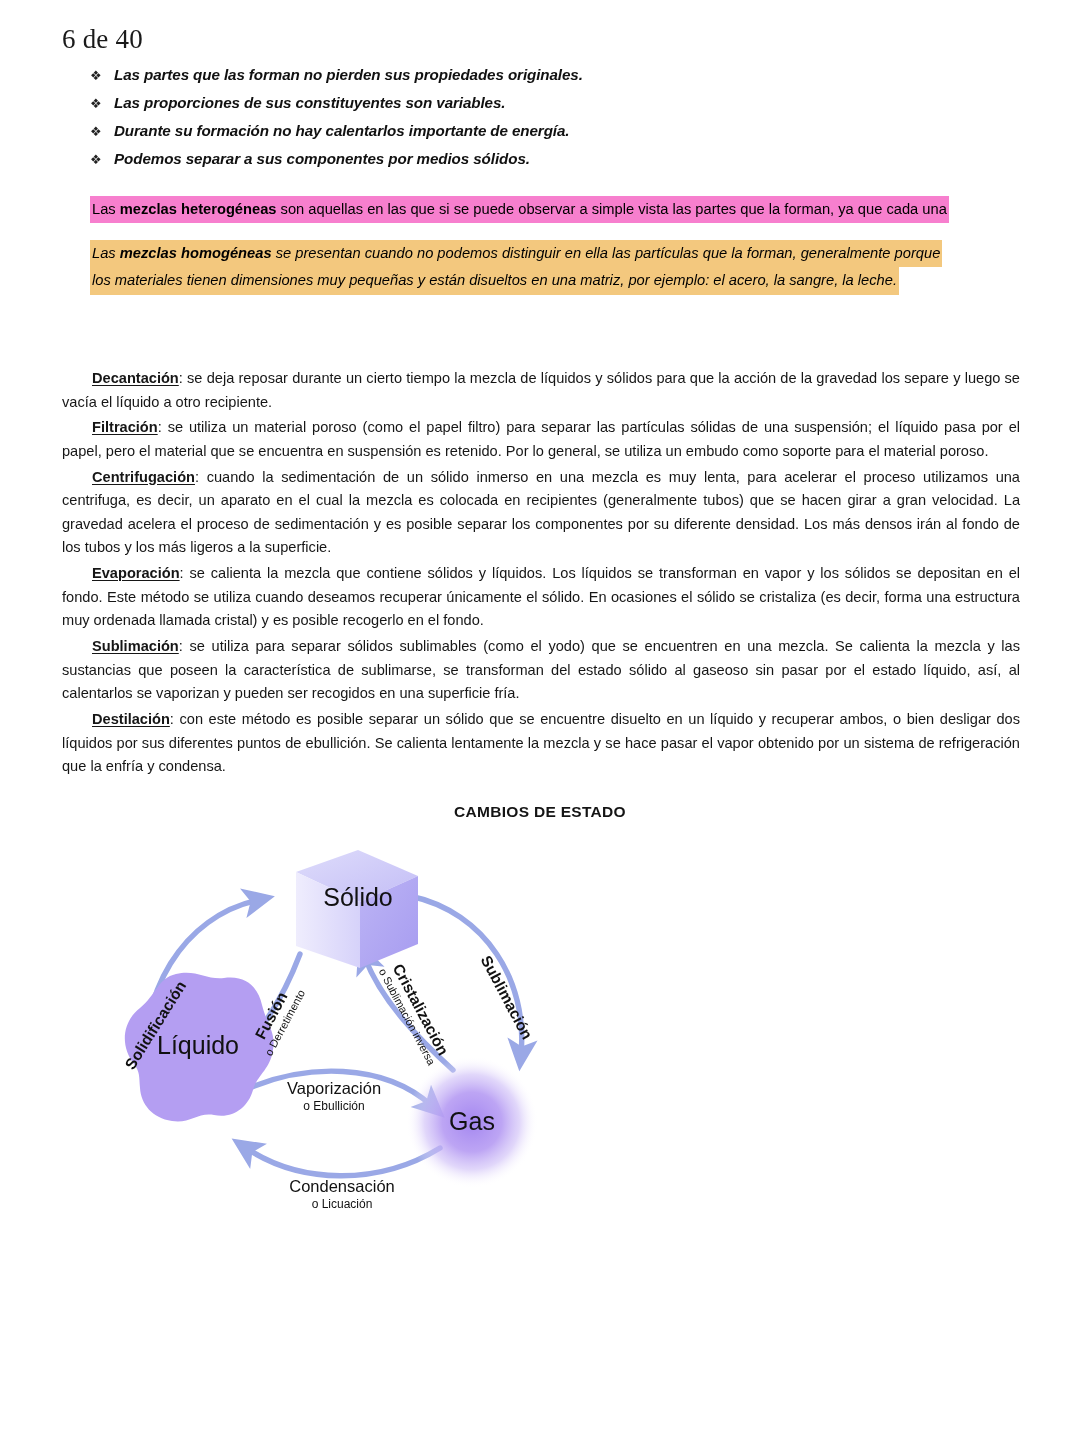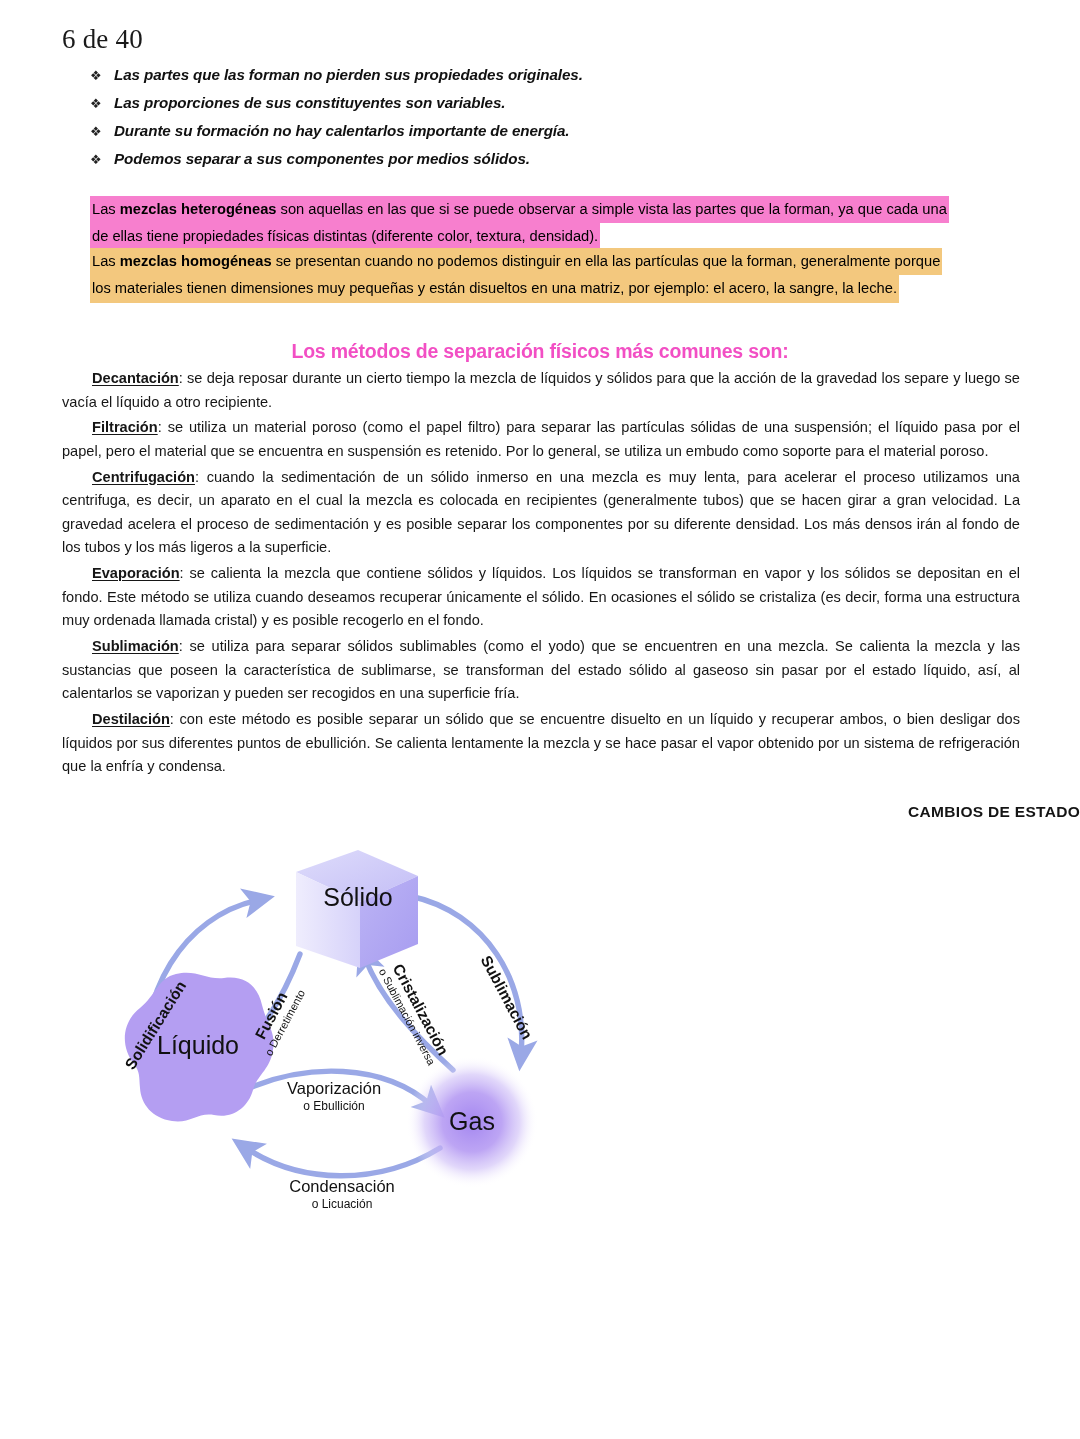--- a/index.html
+++ b/index.html
@@ -65,21 +65,21 @@
   
   .hl-block {
     position: absolute;
     left: 90px;
     width: 900px;
     font-size: 14.7px;
     line-height: 1.52;
     color: #000000;
   }
   .hl-hetero { top: 196px; }
-  .hl-homo   { top: 248px; }
+  .hl-homo   { top: 240px; font-style: italic; }
 
   .hl-line {
     display: block;
     width: fit-content;
     padding: 2px 2px 3px 2px;
     box-decoration-break: clone;
   }
   .pink  { background: #f77fce; }
   .gold  { background: #f3c87e; }
 
@@ -119,21 +119,21 @@
     text-decoration: underline;
     text-underline-offset: 2px;
   }
 
   
   .diagram-title {
     position: absolute;
     left: 0;
     top: 803px;
     width: 1080px;
-    text-align: right;
+    text-align: center;
     font-size: 15.5px;
     font-weight: bold;
     letter-spacing: .3px;
     color: #141414;
   }
 
   
   .diagram {
     position: absolute;
     left: 110px;
@@ -169,29 +169,27 @@
       <span class="bullet-text">Durante su formación no hay calentarlos importante de energía.</span>
     </div>
     <div class="bullet-row">
       <span class="bullet-mark">❖</span>
       <span class="bullet-text">Podemos separar a sus componentes por medios sólidos.</span>
     </div>
   </div>
 
   <div class="hl-block hl-hetero">
     <span class="hl-line pink"><span>Las </span><b>mezclas heterogéneas</b><span> son aquellas en las que si se puede observar a simple vista las partes que la forman, ya que cada una</span></span>
-    <span class="hl-line pink">de ellas tiene propiedades físicas distintas (diferente color, textura, densidad).</span>
   </div>
 
   <div class="hl-block hl-homo">
     <span class="hl-line gold"><span>Las </span><b>mezclas homogéneas</b><span> se presentan cuando no podemos distinguir en ella las partículas que la forman, generalmente porque</span></span>
     <span class="hl-line gold">los materiales tienen dimensiones muy pequeñas y están disueltos en una matriz, por ejemplo: el acero, la sangre, la leche.</span>
   </div>
 
-  <div class="section-heading">Los métodos de separación físicos más comunes son:</div>
 
   <div class="body-text">
     <p class="para"><span class="term">Decantación</span><span>: se deja reposar durante un cierto tiempo la mezcla de líquidos y sólidos para que la acción de la gravedad los separe y luego se vacía el líquido a otro recipiente.</span></p>
     <p class="para"><span class="term">Filtración</span><span>: se utiliza un material poroso (como el papel filtro) para separar las partículas sólidas de una suspensión; el líquido pasa por el papel, pero el material que se encuentra en suspensión es retenido. Por lo general, se utiliza un embudo como soporte para el material poroso.</span></p>
     <p class="para"><span class="term">Centrifugación</span><span>: cuando la sedimentación de un sólido inmerso en una mezcla es muy lenta, para acelerar el proceso utilizamos una centrifuga, es decir, un aparato en el cual la mezcla es colocada en recipientes (generalmente tubos) que se hacen girar a gran velocidad. La gravedad acelera el proceso de sedimentación y es posible separar los componentes por su diferente densidad. Los más densos irán al fondo de los tubos y los más ligeros a la superficie.</span></p>
     <p class="para"><span class="term">Evaporación</span><span>: se calienta la mezcla que contiene sólidos y líquidos. Los líquidos se transforman en vapor y los sólidos se depositan en el fondo. Este método se utiliza cuando deseamos recuperar únicamente el sólido. En ocasiones el sólido se cristaliza (es decir, forma una estructura muy ordenada llamada cristal) y es posible recogerlo en el fondo.</span></p>
     <p class="para"><span class="term">Sublimación</span><span>: se utiliza para separar sólidos sublimables (como el yodo) que se encuentren en una mezcla. Se calienta la mezcla y las sustancias que poseen la característica de sublimarse, se transforman del estado sólido al gaseoso sin pasar por el estado líquido, así, al calentarlos se vaporizan y pueden ser recogidos en una superficie fría.</span></p>
     <p class="para"><span class="term">Destilación</span><span>: con este método es posible separar un sólido que se encuentre disuelto en un líquido y recuperar ambos, o bien desligar dos líquidos por sus diferentes puntos de ebullición. Se calienta lentamente la mezcla y se hace pasar el vapor obtenido por un sistema de refrigeración que la enfría y condensa.</span></p>
   </div>
 

